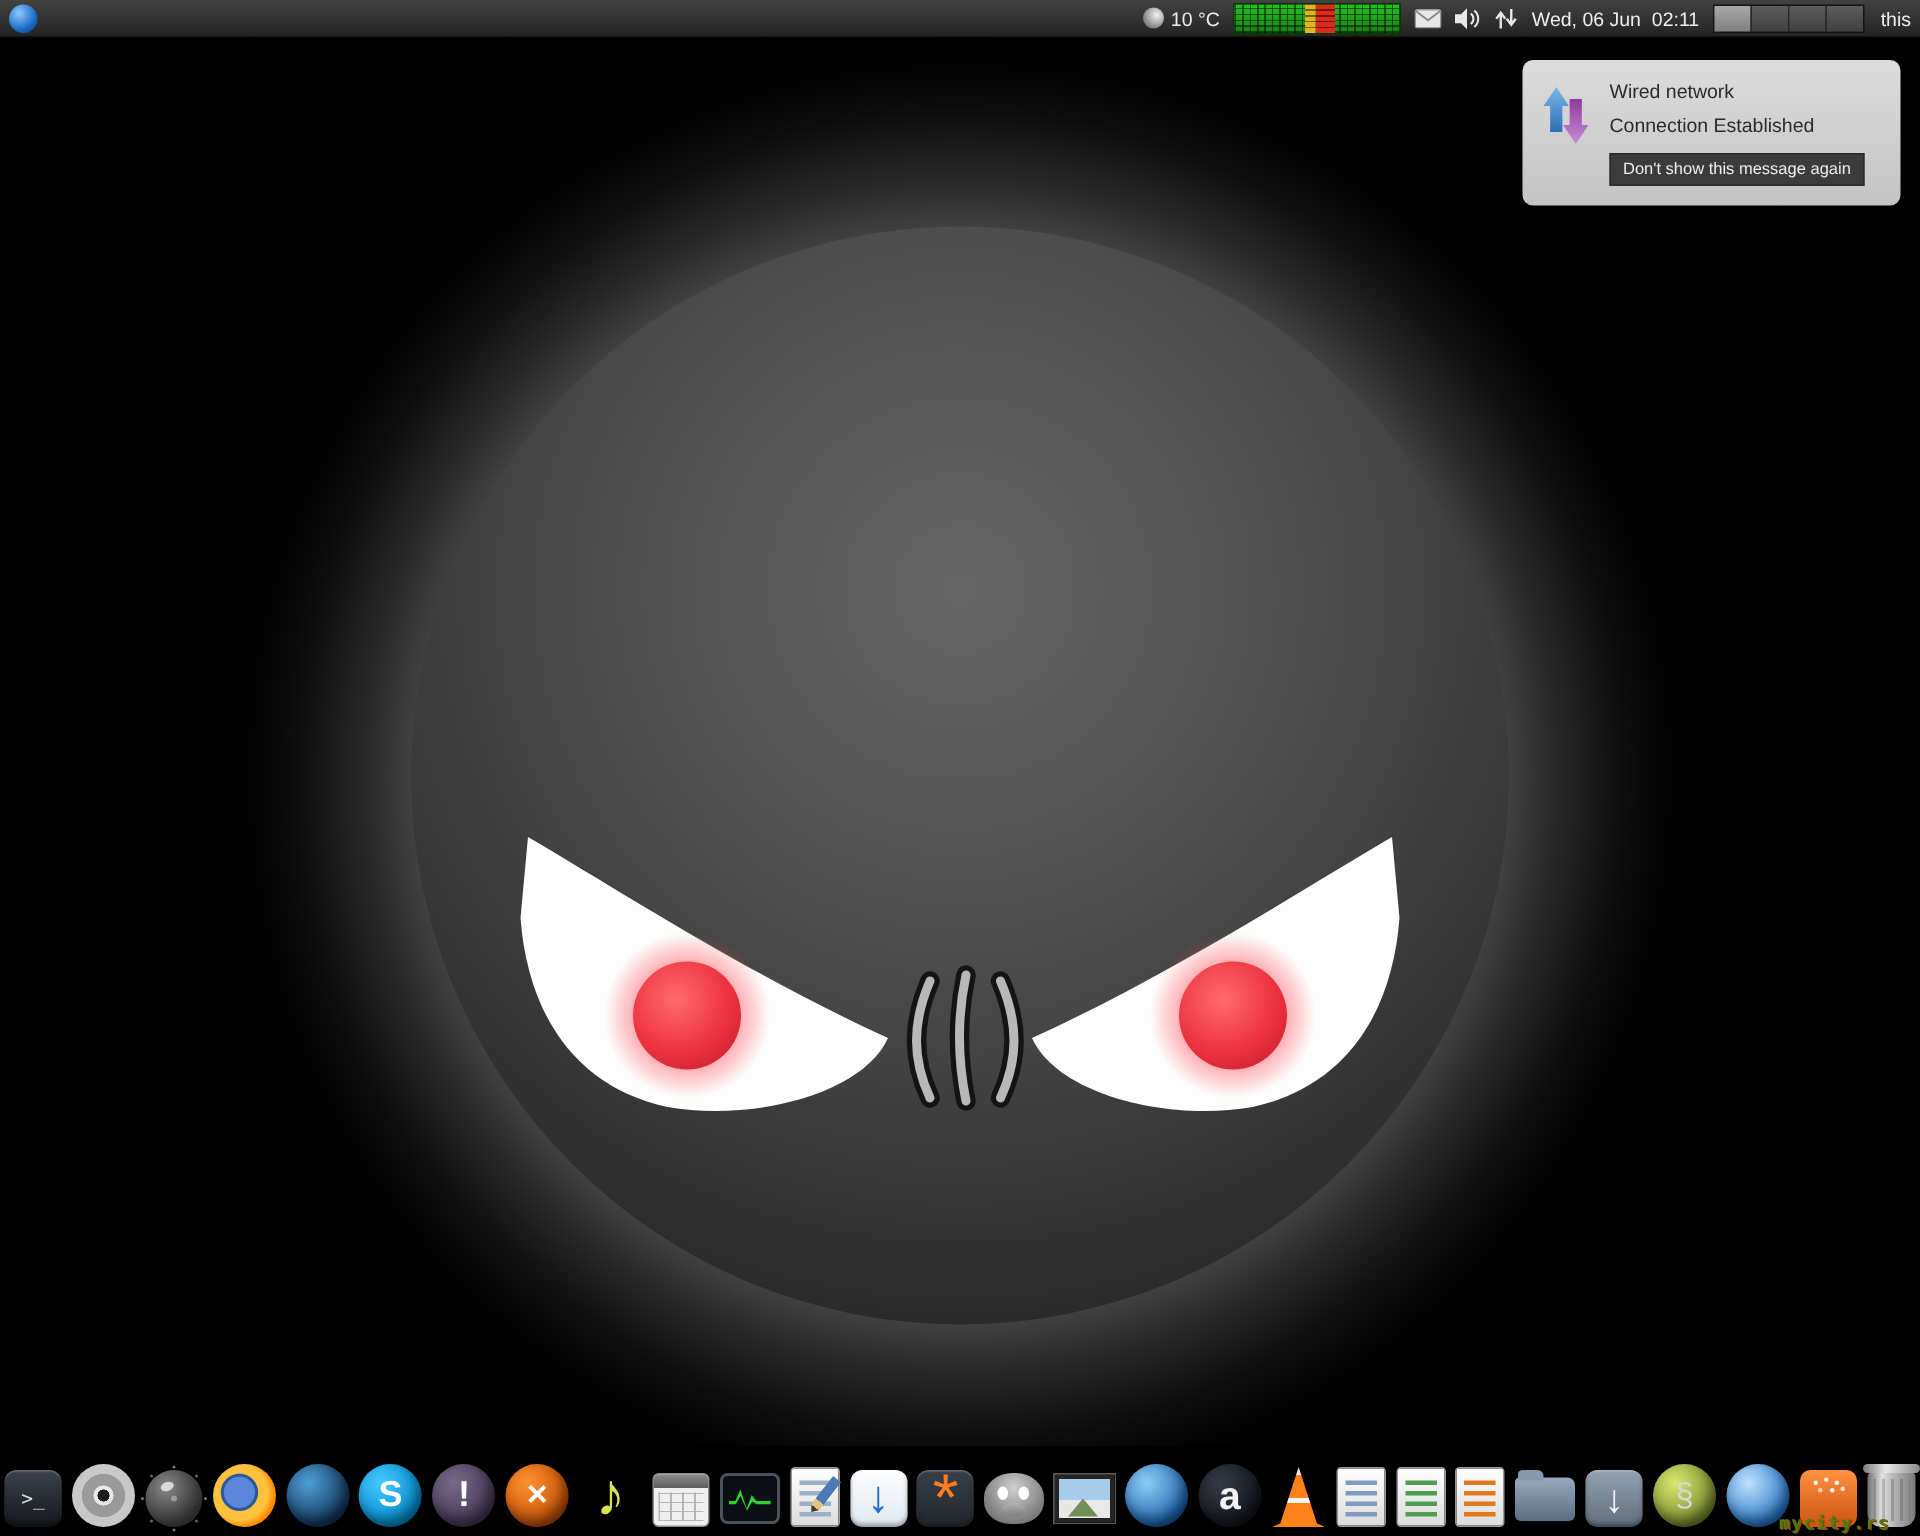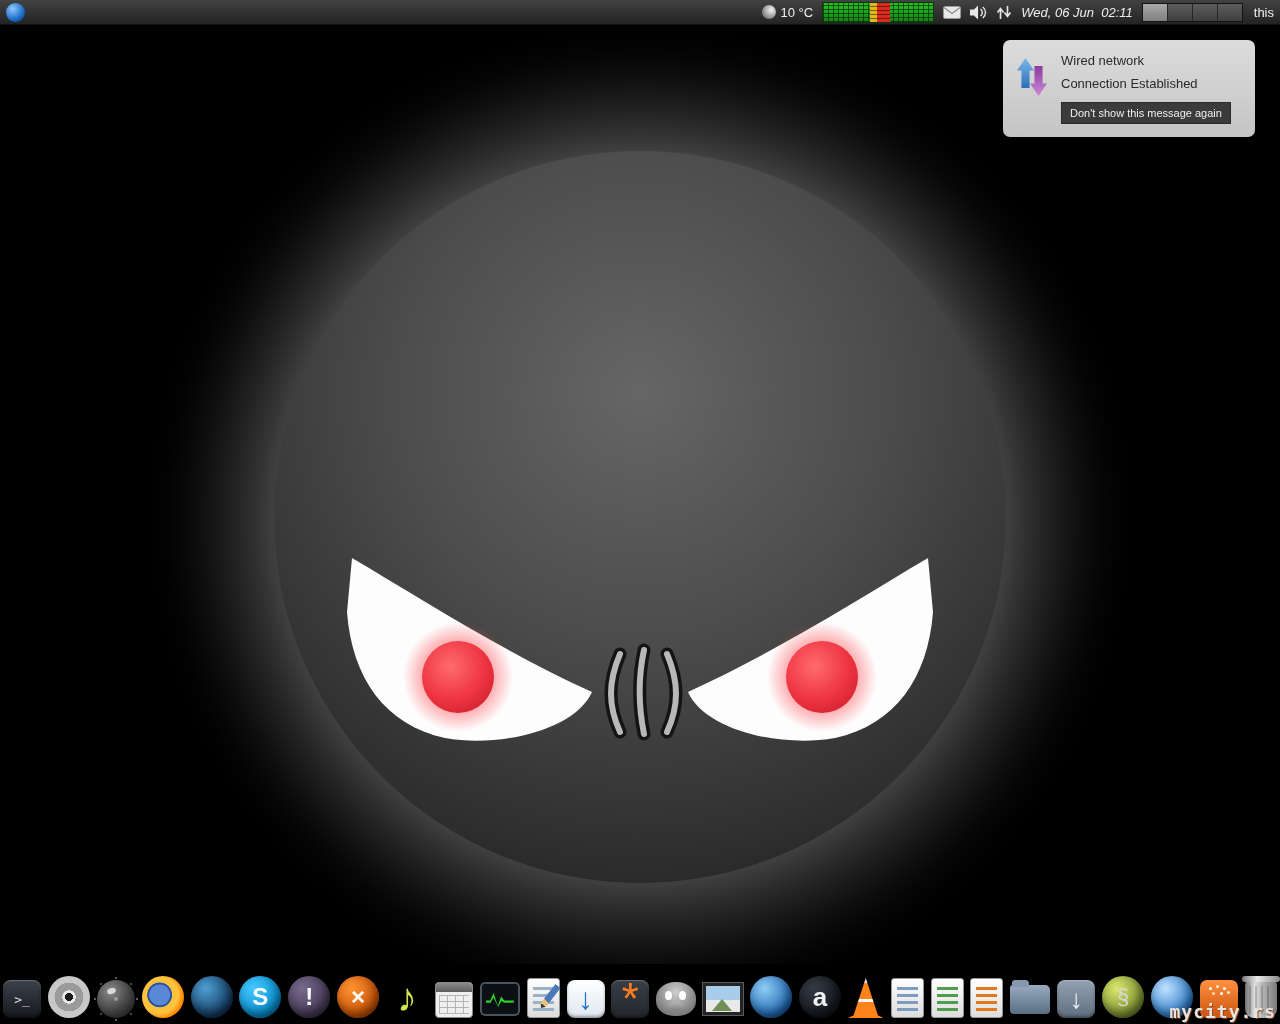--- a/index.html
+++ b/index.html
@@ -18,33 +18,33 @@
                background:radial-gradient(circle at 65% 35%,#f2f2f2,#9a9a9a 55%,#4f4f4f);}
   .sysmon{width:110px;height:19px;position:relative;border:1px solid #0a380a;
           background-image:repeating-linear-gradient(90deg,rgba(0,0,0,.5) 0 1px,transparent 1px 5px),
                            repeating-linear-gradient(0deg,rgba(0,0,0,.5) 0 1px,transparent 1px 4px),
                            linear-gradient(#27c222,#168013);}
   .sysmon::before{content:"";position:absolute;left:54px;top:0;bottom:0;width:13px;
           background:repeating-linear-gradient(0deg,#d92b1e 0 3px,#7a130c 3px 4px);}
   .sysmon::after{content:"";position:absolute;left:47px;top:0;bottom:0;width:7px;
           background:repeating-linear-gradient(0deg,#e0b81e 0 3px,#7a600c 3px 4px);}
   .tray-ic{display:flex;align-items:center;}
-  .clock{font-size:13px;white-space:pre;font-style:italic;}
+  .clock{font-size:13px;white-space:pre;}
   .ws{display:flex;height:17px;border:1px solid #141414;}
   .ws div{width:24px;background:linear-gradient(#5d5d5d,#3f3f3f);border-right:1px solid #262626;}
   .ws div:last-child{border-right:none;}
   .ws div.active{background:linear-gradient(#a8a8a8,#7f7f7f);}
   .user{font-size:13px;margin-left:2px;}
 
   
   .desktop{position:absolute;top:25px;left:0;right:0;bottom:60px;background:#000;}
   .face{width:100%;height:100%;display:block;}
 
   
-  .notif{position:absolute;top:40px;right:25px;width:252px;z-index:30;box-sizing:border-box;
+  .notif{position:absolute;top:40px;right:13px;width:252px;z-index:30;box-sizing:border-box;
          padding:13px 12px 13px 58px;background:linear-gradient(#dcdcdc,#c4c4c4);
          border-radius:7px;color:#2a2a2a;box-shadow:0 3px 12px rgba(0,0,0,.7);}
   .notif-ic{position:absolute;left:13px;top:17px;width:40px;height:40px;}
   .na-up{position:absolute;left:1px;top:1px;width:17px;height:30px;
          background:linear-gradient(#7db7e8,#2a6fb8);
          clip-path:polygon(50% 0,100% 42%,74% 42%,74% 100%,26% 100%,26% 42%,0 42%);}
   .na-down{position:absolute;left:14px;top:9px;width:17px;height:30px;
          background:linear-gradient(#8d3b9e,#c98bd6);
          clip-path:polygon(50% 100%,100% 58%,74% 58%,74% 0,26% 0,26% 58%,0 58%);}
   .notif-title{font-size:13px;margin-bottom:8px;}
@@ -125,23 +125,23 @@
         background:#fff;box-shadow:7px -2px 0 #ffe9d2,14px 0 0 #fff,3px 5px 0 #ffd9b8,
                    11px 5px 0 #fff,18px 4px 0 #ffe9d2;}
   .shape-trash{width:32px;height:38px;border-radius:5px 5px 9px 9px;
         background:linear-gradient(90deg,#6f6f6f 0,#e0e0e0 30%,#b5b5b5 55%,#7a7a7a 100%);}
   .shape-trash::before{content:"";position:absolute;top:-4px;left:-3px;right:-3px;height:6px;
         border-radius:3px;background:linear-gradient(90deg,#7a7a7a,#e8e8e8 40%,#8a8a8a);}
   .shape-trash::after{content:"";position:absolute;left:4px;right:4px;top:6px;bottom:4px;
         background:repeating-linear-gradient(90deg,rgba(0,0,0,.18) 0 2px,transparent 2px 6px);}
 
   
-  .watermark{position:absolute;right:4px;bottom:2px;z-index:40;
-        font-family:"DejaVu Sans Mono",monospace;font-size:18px;font-weight:bold;
-        color:#e5e5e5;letter-spacing:1px;text-shadow:1px 1px 0 #8a4413;}
+  .watermark{position:absolute;right:20px;bottom:2px;z-index:40;
+        font-family:"DejaVu Sans Mono",monospace;font-size:12px;font-weight:bold;
+        color:#4d7c0f;letter-spacing:1px;text-shadow:1px 1px 0 #8a4413;}
 </style>
 </head>
 <body>
 
 <div class="panel">
   <div class="menu-orb"></div>
   <div class="spacer"></div>
 
   <div class="weather">
     <span class="weather-orb"></span>

